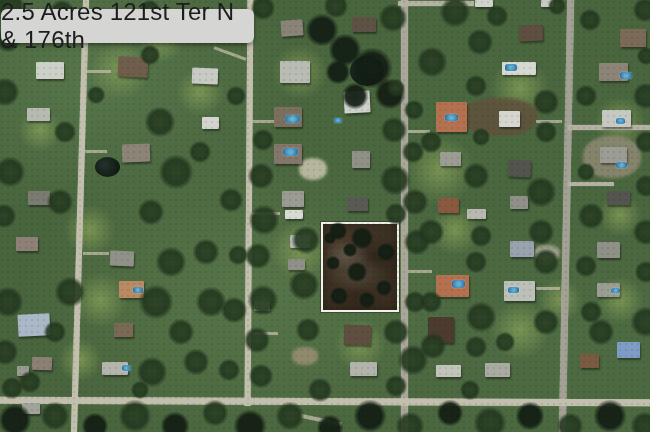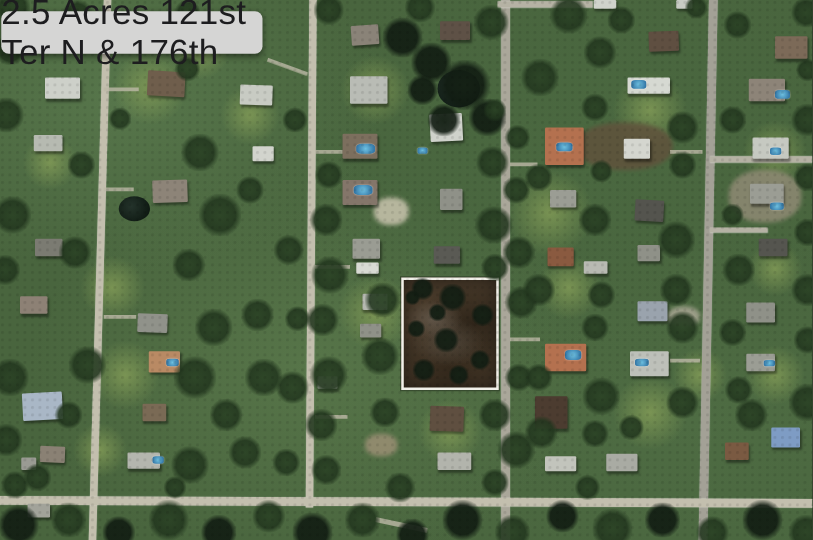--- a/index.html
+++ b/index.html
@@ -27,23 +27,23 @@
   .grain{position:absolute;left:0;top:0;right:0;bottom:0;z-index:7;pointer-events:none;
     background-image:radial-gradient(circle at 2px 2px, rgba(0,0,0,.09) 1px, rgba(0,0,0,0) 1.5px);
     background-size:6px 6px;}
   .parcel{position:absolute;z-index:4;box-sizing:border-box;border:2px solid #f1f0e9;
     box-shadow:0 0 0 1px rgba(0,0,0,.3), inset 0 0 16px rgba(0,0,0,.5);
     background-image:
       radial-gradient(ellipse 34px 22px at 32% 36%, rgba(122,112,100,.55), rgba(122,112,100,0) 70%),
       radial-gradient(ellipse 42px 28px at 48% 58%, rgba(104,96,84,.5), rgba(104,96,84,0) 70%),
       radial-gradient(ellipse 54px 42px at 72% 40%, rgba(26,20,12,.55), rgba(26,20,12,0) 75%),
       radial-gradient(ellipse 64px 46px at 50% 82%, rgba(32,24,14,.5), rgba(32,24,14,0) 75%);}
-  .chip{position:absolute;left:1px;top:9px;width:209px;height:34px;z-index:10;
+  .chip{position:absolute;left:1px;top:9px;width:253px;height:34px;z-index:10;
     display:flex;align-items:center;justify-content:center;border-radius:6px;
-    box-shadow:0 2px 5px rgba(0,0,0,.45);font-size:28px;letter-spacing:.2px;}
+    box-shadow:0 2px 5px rgba(0,0,0,.45);font-size:24px;letter-spacing:.2px;}
 </style>
 </head>
 <body>
 
 <div class="stage">
   <div class="map">
     <div class="parcel" style="left: 321px; top: 222px; width: 78px; height: 90px; border-color: rgb(241, 240, 233); background-color: rgb(72, 58, 42);"></div>
     <div class="grain"></div>
     <div class="chip" style="background: rgb(213, 213, 212); color: rgb(29, 29, 31);">
       <span>2.5 Acres 121st Ter N &amp; 176th</span>

